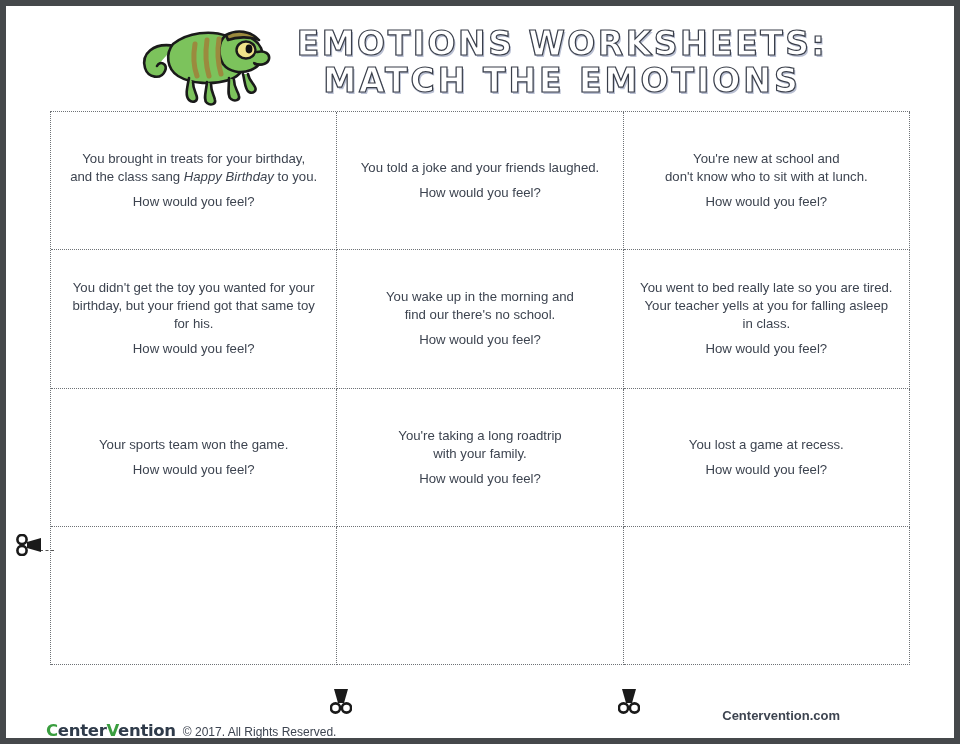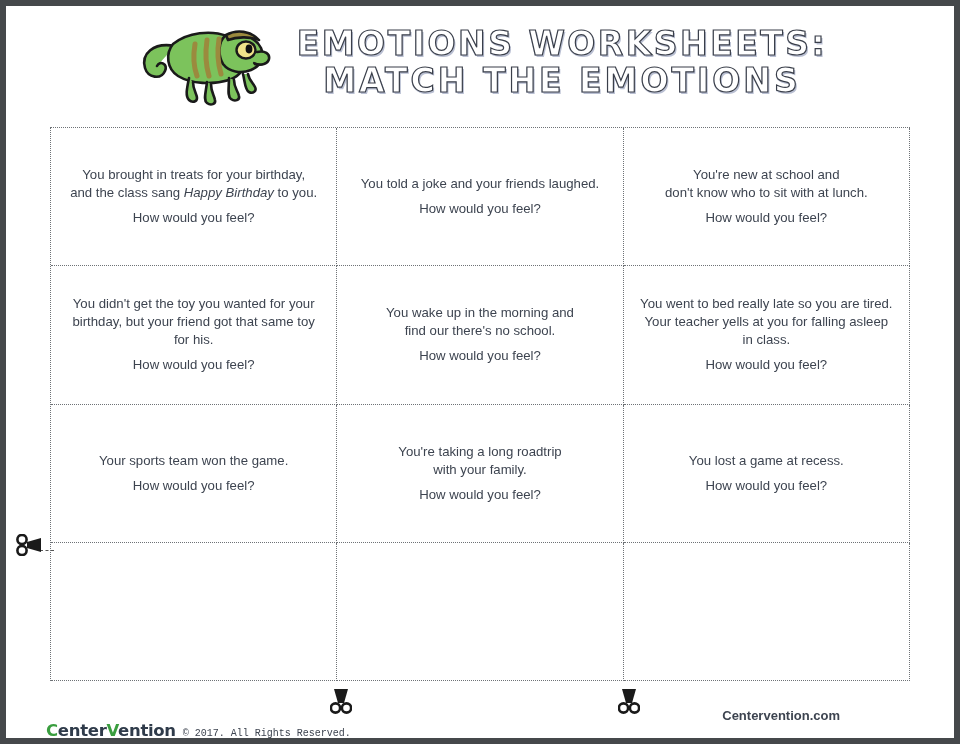--- a/index.html
+++ b/index.html
@@ -55,21 +55,21 @@
     text-transform: uppercase;
     white-space: nowrap;
     padding: 2px 0;
   }
   .title-line.l2 { font-size: 33px; letter-spacing: 3px; }
 
   
   #grid {
     position: absolute;
     left: 44px;
-    top: 121px;
+    top: 105px;
     width: 860px;
     height: 554px;
     display: grid;
     grid-template-columns: 1fr 1fr 1fr;
     grid-template-rows: 1fr 1fr 1fr 1fr;
     border-top: 1px dotted #6e7276;
     border-left: 1px dotted #6e7276;
   }
 
   .cell {
@@ -143,22 +143,22 @@
     font-weight: 700;
     font-size: 16.5px;
     letter-spacing: -0.3px;
     color: #2f3b4a;
     white-space: nowrap;
     margin-top: 31px;
   }
   #logo .accent { color: #3a9e3f; }
 
   #copyright {
-    font-family: Liberation Mono, monospace;
-    font-size: 10px;
+    font-family: Liberation Sans, sans-serif;
+    font-size: 12px;
     color: #3d4450;
     white-space: nowrap;
   }
 
   #site {
     margin-left: auto;
     font-family: "Liberation Sans", sans-serif;
     font-size: 13px;
     color: #3d4450;
     padding-right: 70px;

